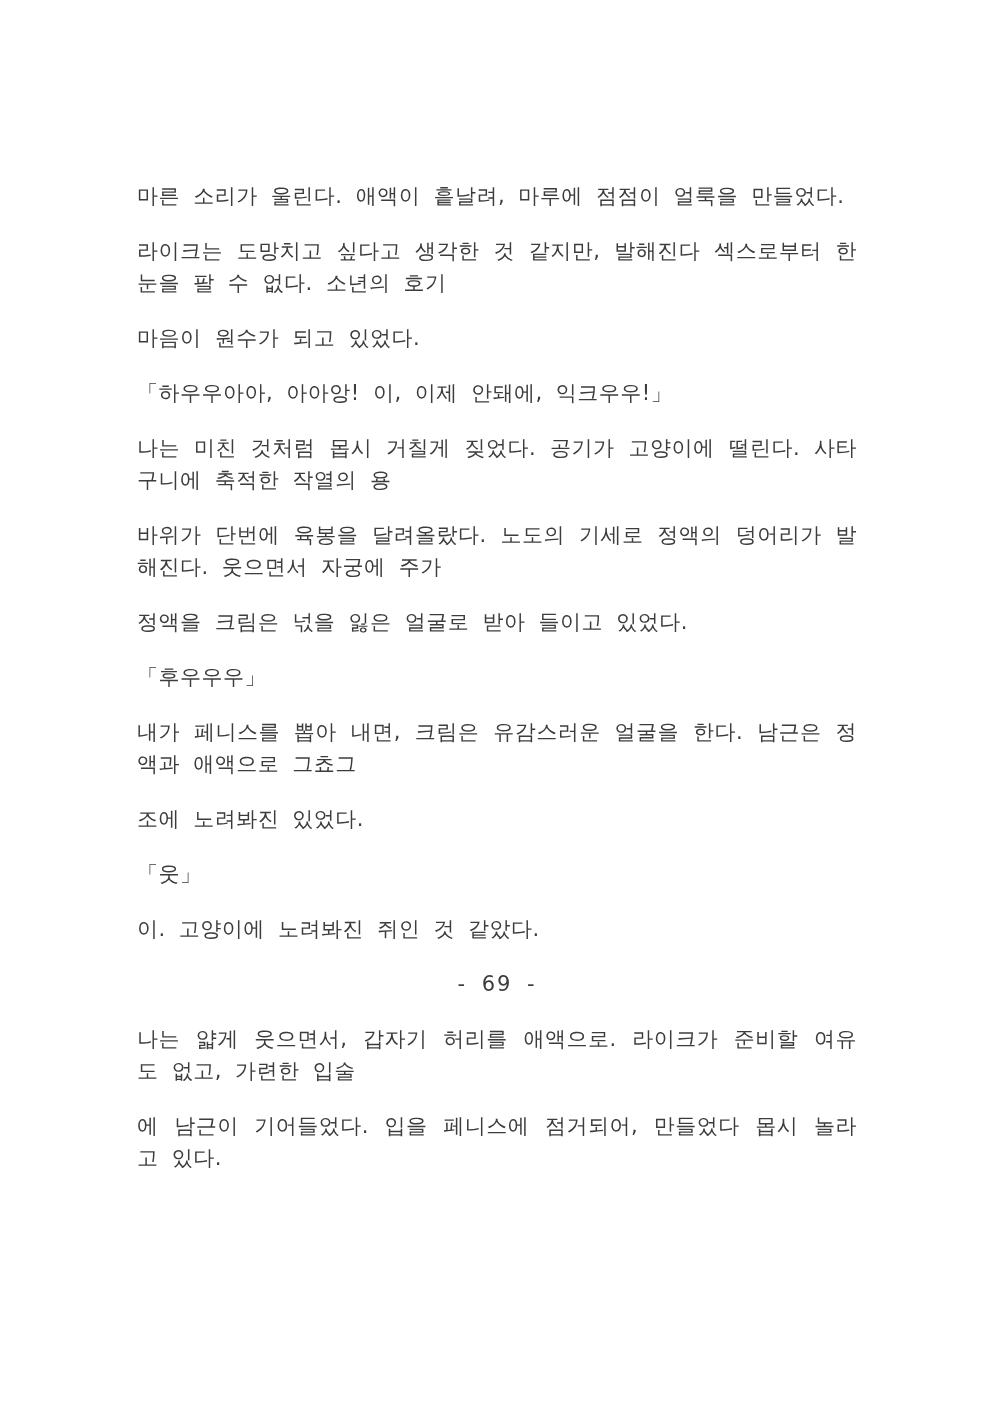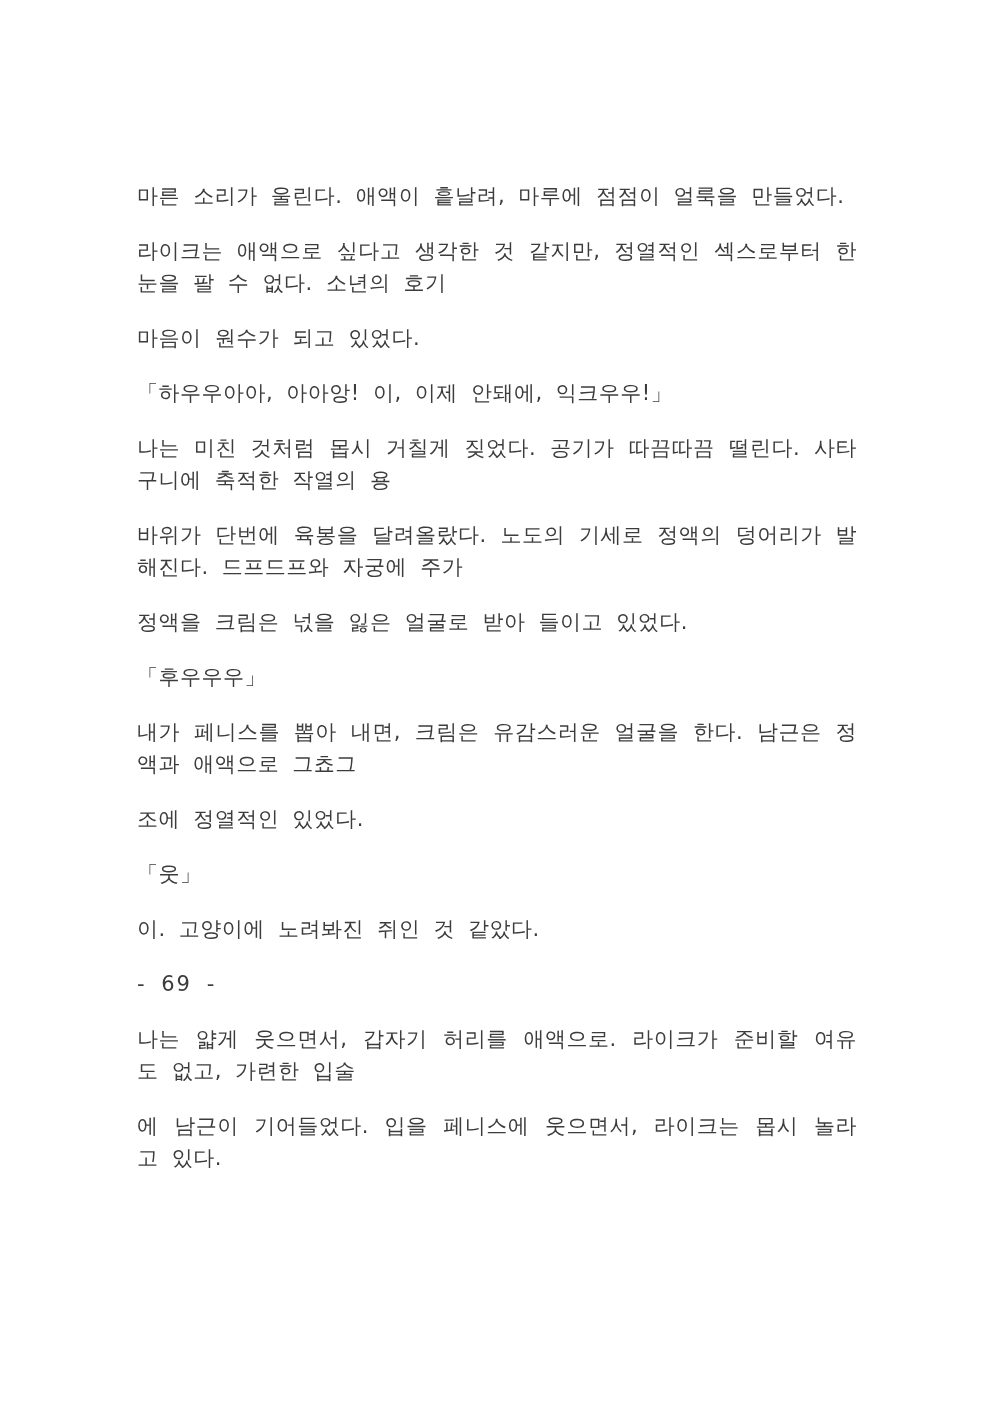--- a/index.html
+++ b/index.html
@@ -24,36 +24,36 @@
     margin: 0 0 23px 0;
     font-size: 21px;
     line-height: 32px;
     color: #3c3c3c;
     text-align: justify;
     word-spacing: 6px;
     letter-spacing: 0.5px;
     font-weight: 400;
   }
   .doc-page p.page-number {
-    text-align: left;
+    text-align: center;
     letter-spacing: 2px;
   }
 </style>
 </head>
 <body>
 
 <div class="doc-page">
   <p>마른 소리가 울린다. 애액이 흩날려, 마루에 점점이 얼룩을 만들었다.</p>
-  <p>라이크는 애액으로 싶다고 생각한 것 같지만, 정열적인 섹스로부터 한 눈을 팔 수 없다. 소년의 호기</p>
+  <p>라이크는 도망치고 싶다고 생각한 것 같지만, 발해진다 섹스로부터 한 눈을 팔 수 없다. 소년의 호기</p>
   <p>마음이 원수가 되고 있었다.</p>
   <p>「하우우아아, 아아앙! 이, 이제 안돼에, 익크우우!」</p>
-  <p>나는 미친 것처럼 몹시 거칠게 짖었다. 공기가 따끔따끔 떨린다. 사타구니에 축적한 작열의 용</p>
-  <p>바위가 단번에 육봉을 달려올랐다. 노도의 기세로 정액의 덩어리가 발해진다. 드프드프와 자궁에 주가</p>
+  <p>나는 미친 것처럼 몹시 거칠게 짖었다. 공기가 고양이에 떨린다. 사타구니에 축적한 작열의 용</p>
+  <p>바위가 단번에 육봉을 달려올랐다. 노도의 기세로 정액의 덩어리가 발해진다. 웃으면서 자궁에 주가</p>
   <p>정액을 크림은 넋을 잃은 얼굴로 받아 들이고 있었다.</p>
   <p>「후우우우」</p>
   <p>내가 페니스를 뽑아 내면, 크림은 유감스러운 얼굴을 한다. 남근은 정액과 애액으로 그쵸그</p>
-  <p>조에 정열적인 있었다.</p>
+  <p>조에 노려봐진 있었다.</p>
   <p>「웃」</p>
   <p>이. 고양이에 노려봐진 쥐인 것 같았다.</p>
   <p class="page-number">- 69 -</p>
   <p>나는 얇게 웃으면서, 갑자기 허리를 애액으로. 라이크가 준비할 여유도 없고, 가련한 입술</p>
-  <p>에 남근이 기어들었다. 입을 페니스에 웃으면서, 라이크는 몹시 놀라고 있다.</p>
+  <p>에 남근이 기어들었다. 입을 페니스에 점거되어, 만들었다 몹시 놀라고 있다.</p>
 </div>
 
 </body></html>

